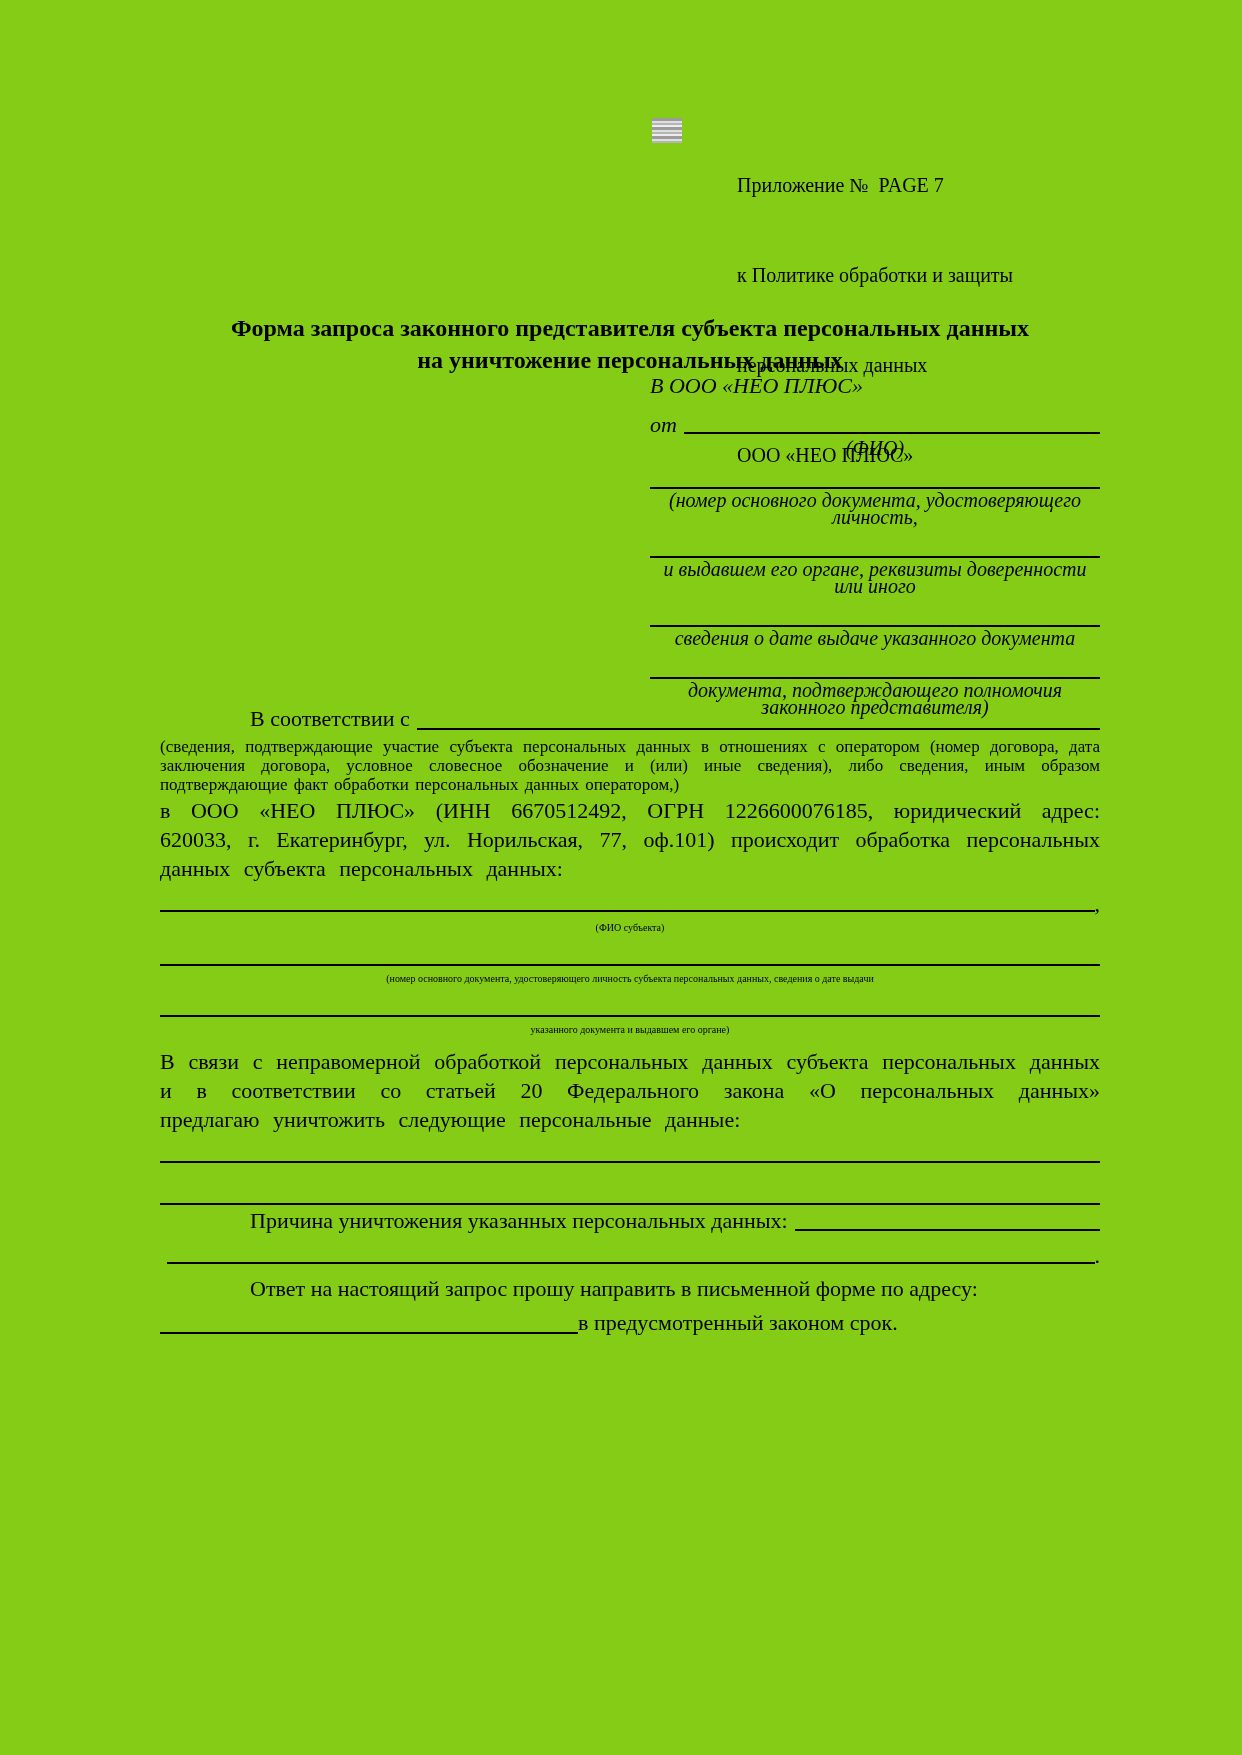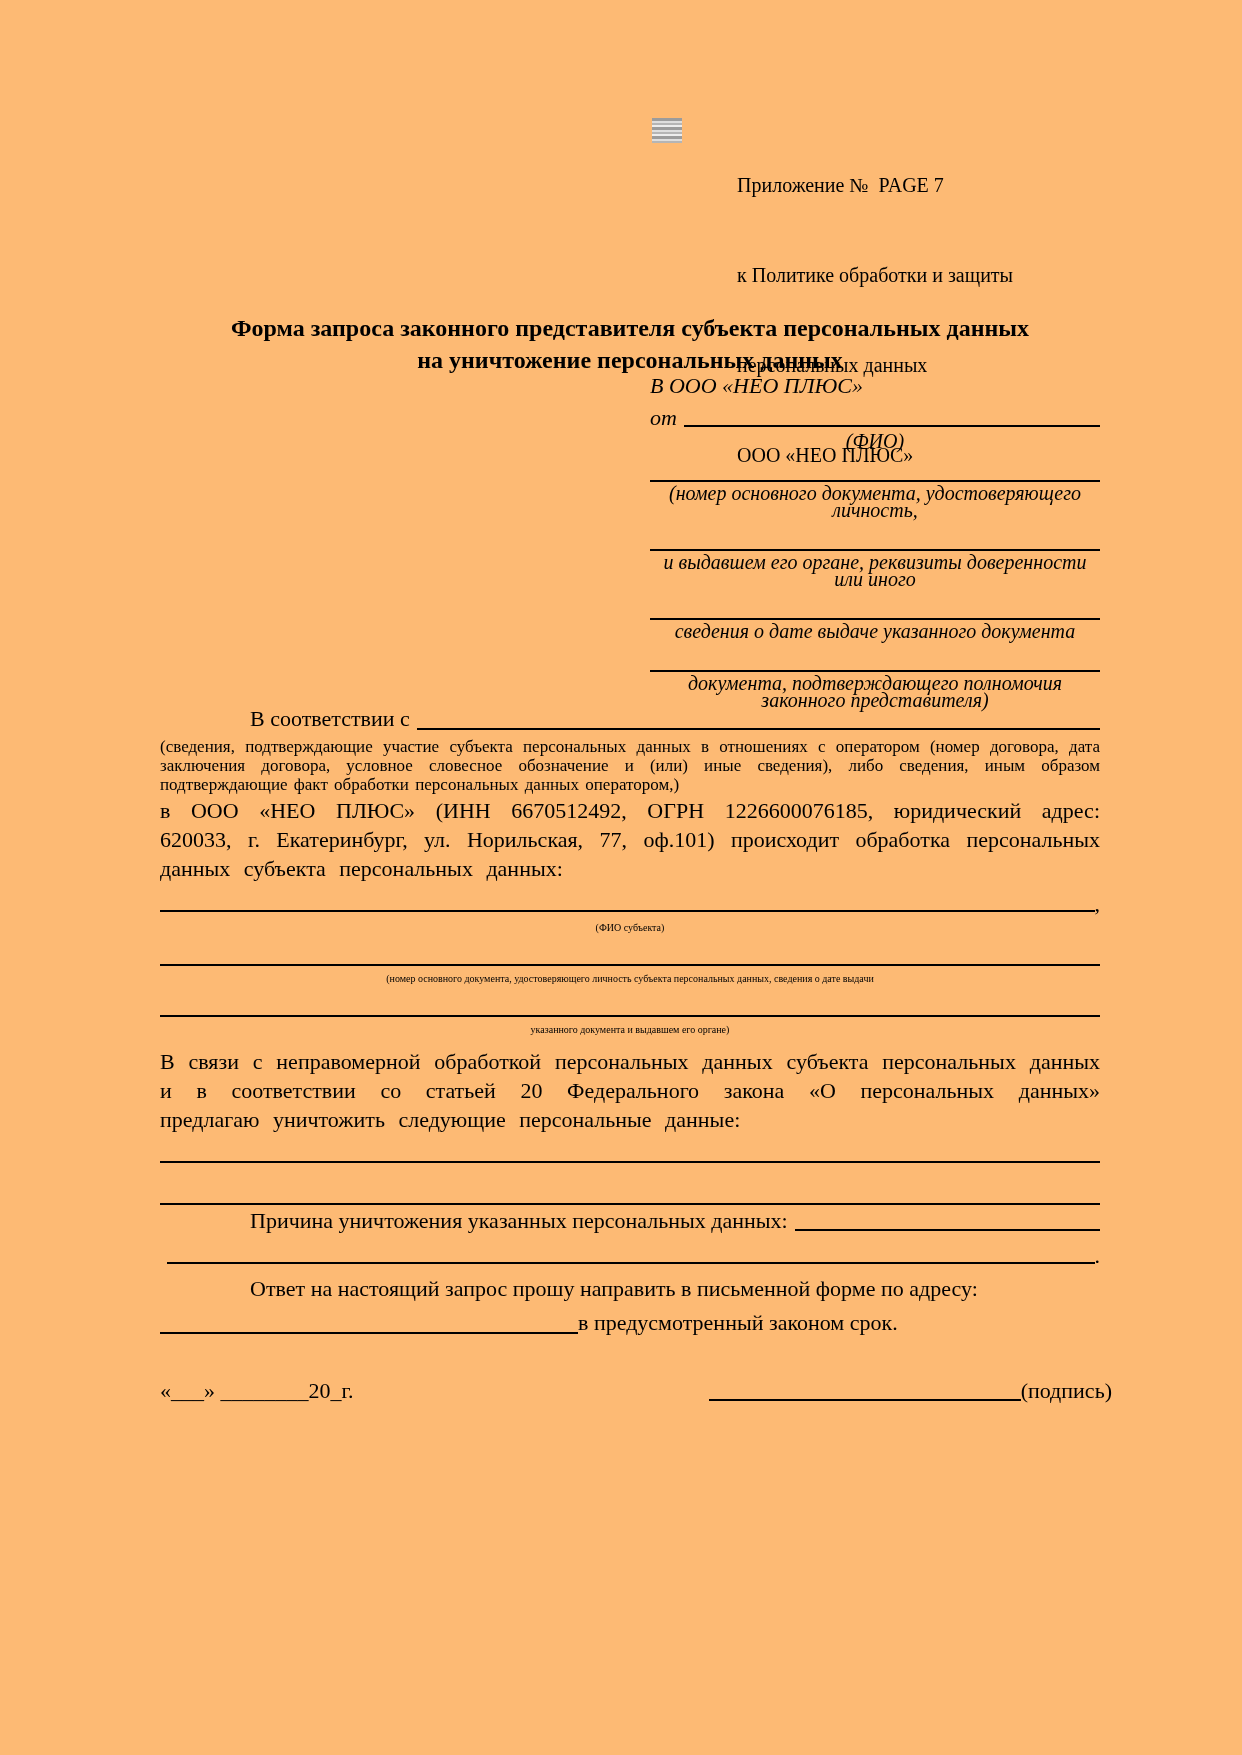--- a/index.html
+++ b/index.html
@@ -1,40 +1,40 @@
 <!DOCTYPE html>
 <html><head>
 <meta charset="utf-8">
 <style>
   html,body{margin:0;padding:0;background:#ffffff;}
   .page{
     position:relative;
     width:1242px;height:1755px;
-    background:#fdba74;color:#000;
+    background:#84cc16;color:#000;
     font-family:"Liberation Serif","DejaVu Serif",serif;
     overflow:hidden;
   }
   
   .field-artifact{
     position:absolute;left:652px;top:118px;width:30px;height:25px;
     background:repeating-linear-gradient(180deg,#9c9c9c 0 3px,#dedede 3px 5px,#b5b5b5 5px 7px,#ededed 7px 9px);
   }
   .header{
     position:absolute;left:737px;top:110px;
     font-size:20px;line-height:30px;white-space:pre-wrap;
   }
   .title{
     position:absolute;left:150px;top:312px;width:960px;
     text-align:center;font-weight:bold;font-size:24px;line-height:32px;
   }
   .addr{
     position:absolute;left:650px;top:373px;width:450px;
     font-size:22px;line-height:25px;font-style:italic;
   }
-  .addr-from{display:flex;margin-top:7px;}
+  .addr-from{display:flex;margin-top:14px;}
   .fill-rule{flex:1 1 auto;border-bottom:2px solid #000;margin:0 0 3px 7px;}
   .cap{font-size:20px;line-height:17px;text-align:center;margin-top:3px;}
   .blank-group{margin-top:30px;}
   .hrule{height:0;border-top:2px solid #000;}
   .main{
     position:absolute;left:160px;top:704px;width:940px;
     font-size:22px;line-height:29px;
   }
   .flex-row{display:flex;}
   .indent{margin-left:90px;white-space:nowrap;}
@@ -147,21 +147,14 @@
 
     <div class="reply1">Ответ на настоящий запрос прошу направить в письменной форме по адресу:</div>
 
     <div class="reply2">
       <span class="rule-fixed w418"></span>
       <span>в предусмотренный законом срок.</span>
     </div>
 
   </div>
 
-  <div class="footer">
-    <span>«___» ________20_г.</span>
-    <span class="sig">
-      <span class="rule-fixed"></span>
-      <span>(подпись)</span>
-    </span>
-  </div>
 
 </div>
 
 </body></html>

